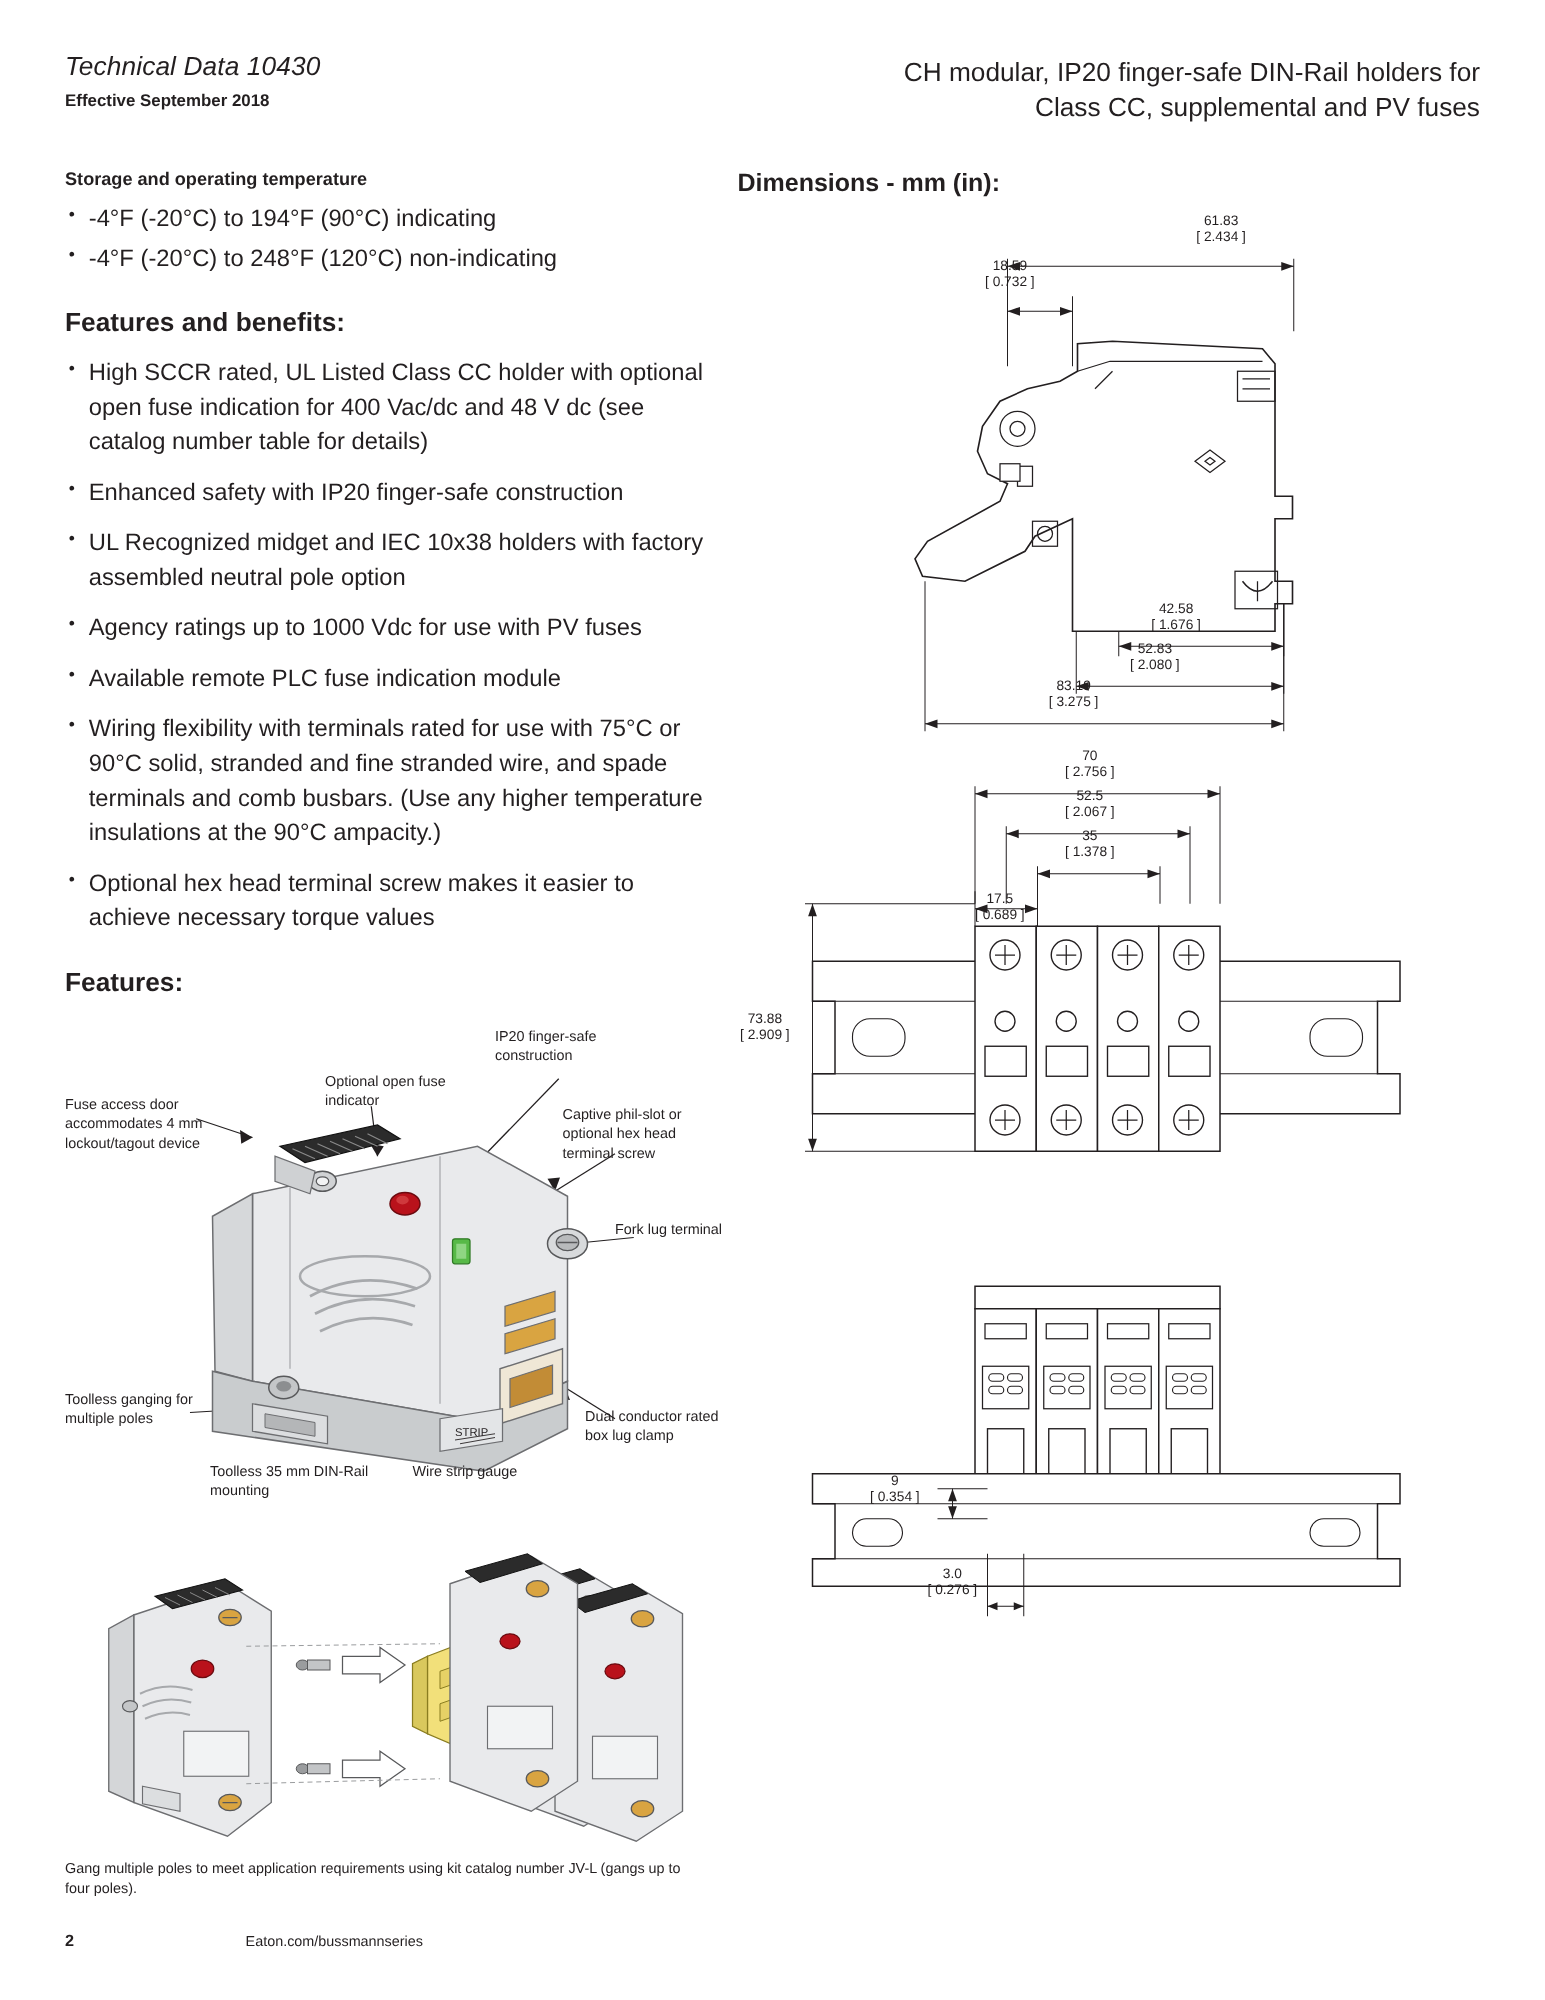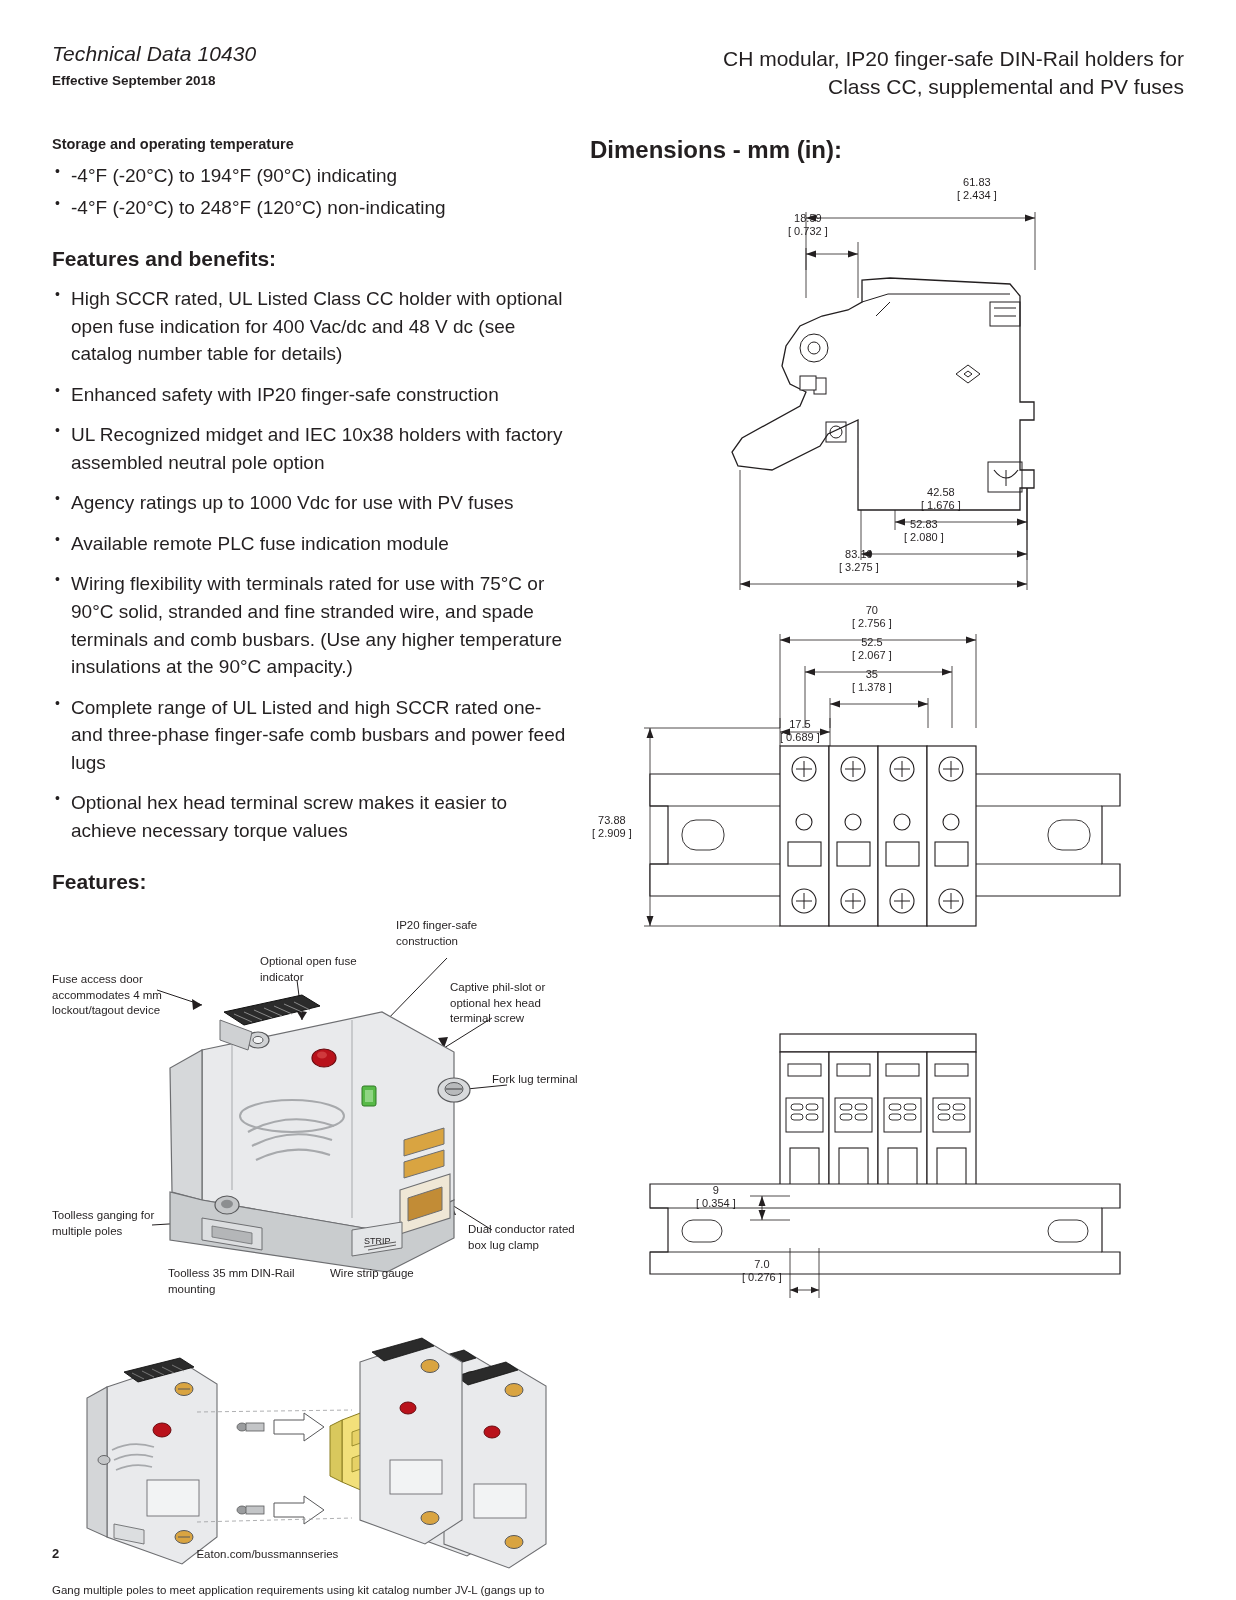--- a/index.html
+++ b/index.html
@@ -33,21 +33,21 @@
     position:relative; padding-left:19px; font-size:19px; line-height:1.45;
     margin-bottom:4px;
   }
   ul.bul li:before {
     content:"•"; position:absolute; left:3px; top:-1px; font-size:14px;
   }
   ul.bul.spaced li { margin-bottom:13px; }
 
   
   .right-col { position:absolute; left:590px; top:136px; width:594px; }
-  .dim-title { font-size:24px; font-weight:700; margin:0 0 6px 0; }
+  .dim-title { font-size:20px; font-weight:700; margin:0 0 6px 0; }
 
   
   .drawing { position:relative; }
   .dimlabel { position:absolute; font-size:11px; line-height:1.15; text-align:center; color:#231f20; white-space:nowrap; }
 
   
   .feat-wrap { position:relative; width:530px; height:420px; margin-top:6px; }
   .callout { position:absolute; font-size:11.5px; line-height:1.35; color:#231f20; }
 
   
@@ -86,21 +86,20 @@
     </ul>
 
     <h2 class="sec-h">Features and benefits:</h2>
     <ul class="bul spaced">
       <li>High SCCR rated, UL Listed Class CC holder with optional open fuse indication for 400 Vac/dc and 48 V dc (see catalog number table for details)</li>
       <li>Enhanced safety with IP20 finger-safe construction</li>
       <li>UL Recognized midget and IEC 10x38 holders with factory assembled neutral pole option</li>
       <li>Agency ratings up to 1000 Vdc for use with PV fuses</li>
       <li>Available remote PLC fuse indication module</li>
       <li>Wiring flexibility with terminals rated for use with 75°C or 90°C solid, stranded and fine stranded wire, and spade terminals and comb busbars. (Use any higher temperature insulations at the 90°C ampacity.)</li>
-      <li>Complete range of UL Listed and high SCCR rated one- and three-phase finger-safe comb busbars and power feed lugs</li>
       <li>Optional hex head terminal screw makes it easier to achieve necessary torque values</li>
     </ul>
 
     <h2 class="sec-h" style="margin-bottom:4px;">Features:</h2>
 
     <div class="feat-wrap">
 
       <svg width="530" height="420" viewBox="0 0 530 420">
 
         <g stroke="#231f20" stroke-width="1" fill="none">
@@ -561,21 +560,21 @@
           <polygon points="172,212 168.5,202 175.5,202"></polygon>
           <polygon points="200,282 208,278.8 208,285.2"></polygon>
           <polygon points="229,282 221,278.8 221,285.2"></polygon>
         </g>
       </svg>
 
       <div class="dimlabel" style="left:106px; top:176px;">
         <span>9</span><br><span>[ 0.354 ]</span>
       </div>
       <div class="dimlabel" style="left:152px; top:250px;">
-        <span>7.0</span><br><span>[ 0.276 ]</span>
+        <span>3.0</span><br><span>[ 0.276 ]</span>
       </div>
     </div>
   </div>
 
   <div class="footer">
     <span class="pg-num">2</span>
     <span class="foot-url" style="margin-left:112px;">Eaton.com/bussmannseries</span>
   </div>
 
 </div>

